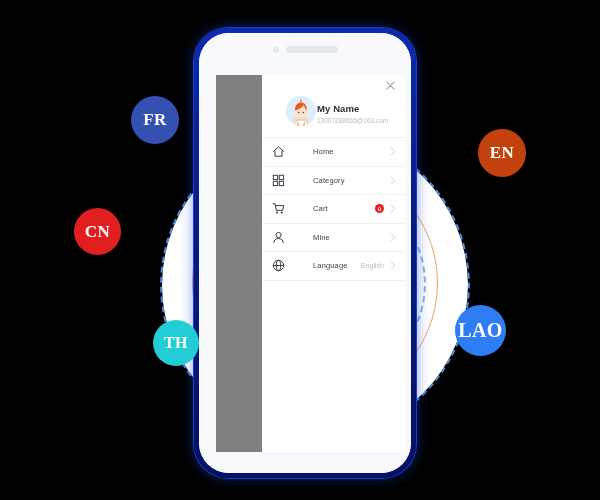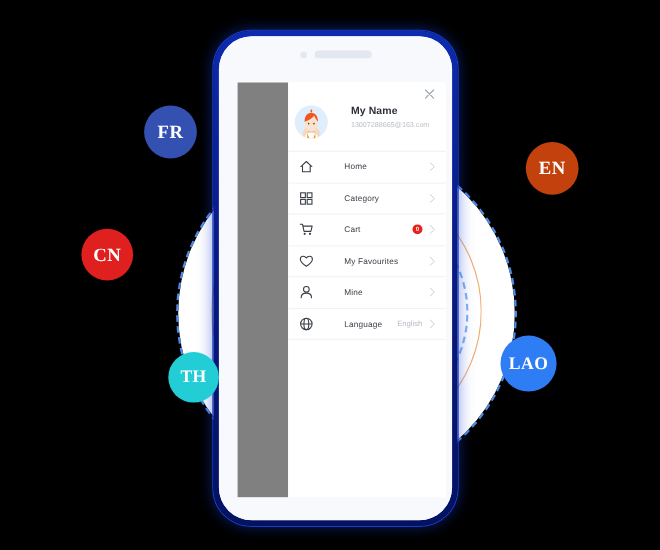--- a/index.html
+++ b/index.html
@@ -87,22 +87,22 @@
   .drawer-scrim { width: 46px; height: 100%; background: #808080; flex: 0 0 46px; }
   .drawer-panel { flex: 1 1 auto; background: #ffffff; position: relative; }
 
   .close-row { height: 20px; position: relative; }
   .close-icon {
     position: absolute; right: 9px; top: 5px;
     width: 11px; height: 11px; color: #9aa2ae;
   }
 
   .profile {
-    display: flex; align-items: flex-start; gap: 21px;
-    padding: 1px 10px 11px 6px;
+    display: flex; align-items: flex-end; gap: 1px;
+    padding: 1px 10px 11px 24px;
     border-bottom: 1px solid #eef0f4;
   }
   .avatar {
     width: 30px; height: 30px; border-radius: 50%;
     background: #dfeefc; flex: 0 0 30px; position: relative; overflow: hidden;
   }
   .profile-text { min-width: 0; }
   .profile-name {
     font-size: 9.5px; font-weight: bold; color: #2b2f38; line-height: 12px;
     letter-spacing: .1px;
@@ -146,21 +146,21 @@
     display: flex; align-items: center; justify-content: center;
     color: #ffffff; font-weight: bold;
     letter-spacing: .4px;
     user-select: none;
     font-family: Liberation Serif, serif;
   }
   .lang-fr { left: 131px; top: 96px; width: 48px; height: 48px; font-size: 17px; }
   .lang-cn { left: 74px;  top: 208px; width: 47px; height: 47px; font-size: 17px; }
   .lang-th { left: 153px; top: 320px; width: 46px; height: 46px; font-size: 16px; }
   .lang-en { left: 478px; top: 129px; width: 48px; height: 48px; font-size: 17px; }
-  .lang-lao{ left: 455px; top: 305px; width: 51px; height: 51px; font-size: 16px; }
+  .lang-lao{ left: 455px; top: 305px; width: 51px; height: 51px; font-size: 20px; }
 </style>
 </head>
 <body>
 
 <div id="stage">
 
   <div class="bg-circle"></div>
   <div class="bg-ring-dashed"></div>
   <div class="bg-arc-orange"></div>
   <div class="bg-arc-blue-l"></div>
@@ -244,31 +244,20 @@
                   </span>
                   <span class="mi-label">Cart</span>
                   <span class="mi-badge">0</span>
                   <svg class="mi-chev" viewBox="0 0 6 10">
                     <path d="M1 1 L5 5 L1 9" stroke="currentColor" stroke-width="1" fill="none" stroke-linecap="round" stroke-linejoin="round"></path>
                   </svg>
                 </div>
                 <div class="menu-item">
                   <span class="mi-icon">
                     <svg viewBox="0 0 13 13" width="13" height="13">
-                      <path d="M6.5 11 C2.3 8.1 1 6.4 1 4.6 C1 3 2.2 1.9 3.6 1.9 C4.7 1.9 5.9 2.6 6.5 3.6 C7.1 2.6 8.3 1.9 9.4 1.9 C10.8 1.9 12 3 12 4.6 C12 6.4 10.7 8.1 6.5 11 Z" stroke="currentColor" stroke-width="1" fill="none" stroke-linejoin="round"></path>
-                    </svg>
-                  </span>
-                  <span class="mi-label">My Favourites</span>
-                  <svg class="mi-chev" viewBox="0 0 6 10">
-                    <path d="M1 1 L5 5 L1 9" stroke="currentColor" stroke-width="1" fill="none" stroke-linecap="round" stroke-linejoin="round"></path>
-                  </svg>
-                </div>
-                <div class="menu-item">
-                  <span class="mi-icon">
-                    <svg viewBox="0 0 13 13" width="13" height="13">
                       <circle cx="6.5" cy="4" r="2.6" stroke="currentColor" stroke-width="1" fill="none"></circle>
                       <path d="M1.8 11.6 C1.8 8.9 3.9 7.5 6.5 7.5 C9.1 7.5 11.2 8.9 11.2 11.6" stroke="currentColor" stroke-width="1" fill="none" stroke-linecap="round"></path>
                     </svg>
                   </span>
                   <span class="mi-label">Mine</span>
                   <svg class="mi-chev" viewBox="0 0 6 10">
                     <path d="M1 1 L5 5 L1 9" stroke="currentColor" stroke-width="1" fill="none" stroke-linecap="round" stroke-linejoin="round"></path>
                   </svg>
                 </div>
                 <div class="menu-item">

